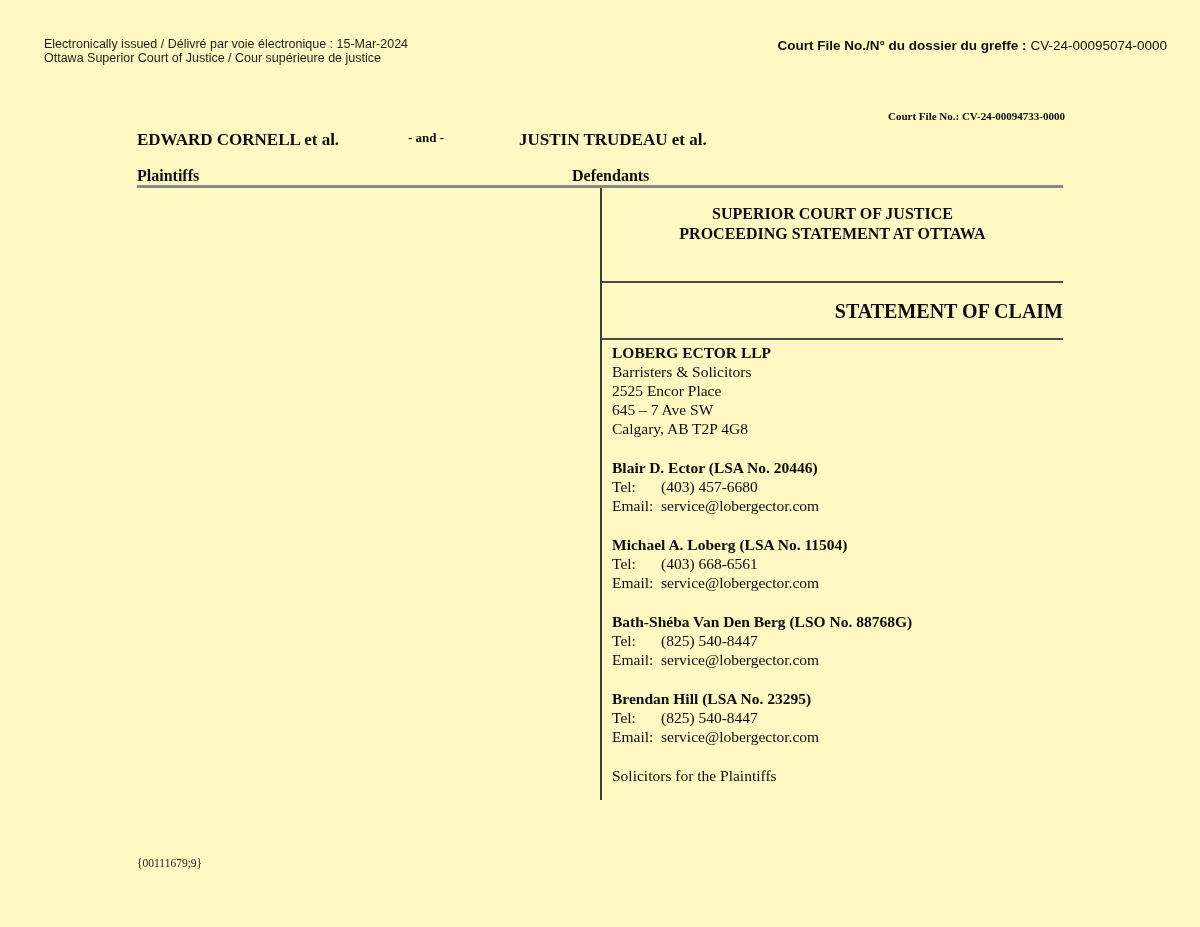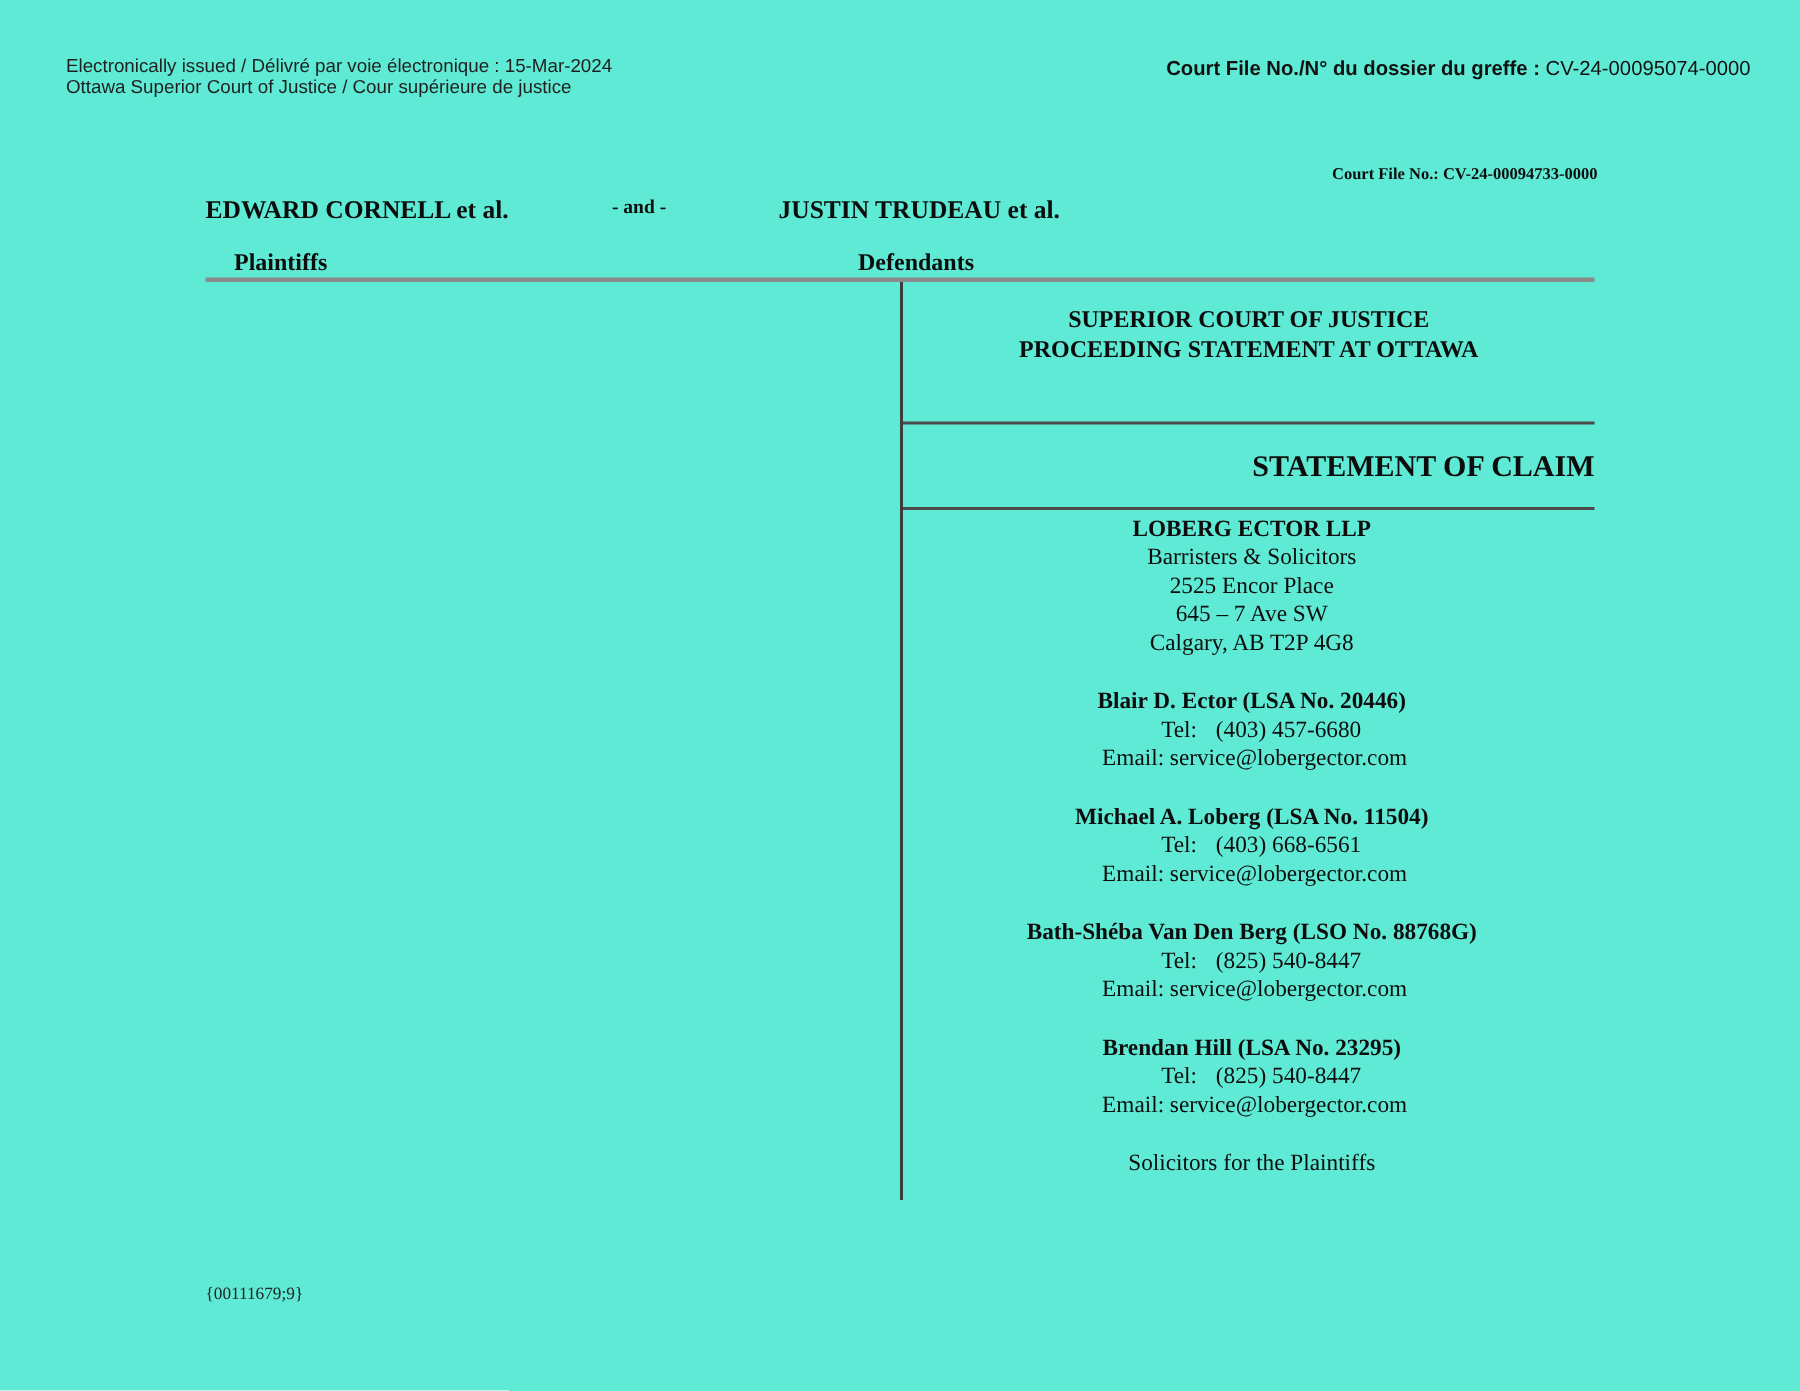--- a/index.html
+++ b/index.html
@@ -3,21 +3,21 @@
 <meta charset="utf-8">
 <style>
   * { margin: 0; padding: 0; box-sizing: border-box; }
   html, body { background: #ffffff; }
   body { width: 1200px; height: 927px; position: relative; }
 
   .page {
     position: relative;
     width: 1200px;
     height: 927px;
-    background: #5eead4;
+    background: #fef9c3;
     font-family: "Liberation Serif", serif;
     color: #0d0d0d;
     overflow: hidden;
     text-decoration: underline;
   }
 
   
   .stamp {
     position: absolute;
     left: 44px;
@@ -46,21 +46,21 @@
     position: absolute;
     top: 110px;
     right: 135px;
     font-size: 11px;
     font-weight: bold;
     white-space: nowrap;
   }
   .party-plaintiff { position: absolute; left: 137px; top: 130px; font-size: 17px; font-weight: bold; white-space: nowrap; text-align: right; }
   .party-and       { position: absolute; left: 408px; top: 130px; font-size: 13px; font-weight: bold; white-space: nowrap; }
   .party-defendant { position: absolute; left: 519px; top: 130px; font-size: 17px; font-weight: bold; white-space: nowrap; }
-  .label-plaintiffs { position: absolute; left: 137px; top: 167px; font-size: 16px; font-weight: bold; white-space: nowrap; margin-left: 19px; }
+  .label-plaintiffs { position: absolute; left: 137px; top: 167px; font-size: 16px; font-weight: bold; white-space: nowrap; }
   .label-defendants { position: absolute; left: 572px; top: 167px; font-size: 16px; font-weight: bold; white-space: nowrap; }
 
   .main-rule {
     position: absolute;
     left: 137px;
     top: 185px;
     width: 926px;
     height: 3px;
     background: #8a8a8a;
   }
@@ -100,21 +100,20 @@
     font-weight: bold;
     font-size: 20px;
   }
   .firm-details {
     position: absolute;
     left: 10px;
     top: 155px;
     width: 445px;
     font-size: 15.5px;
     line-height: 19px;
-    text-align: center;
   }
   .firm-block, .lawyer-block { margin-bottom: 20px; }
   .firm-name, .lawyer-name { font-weight: bold; }
   .contact-label { display: inline-block; width: 49px; }
   .solicitors-line { margin-top: 18px; }
 
   
   .doc-footer {
     position: absolute;
     left: 137px;

